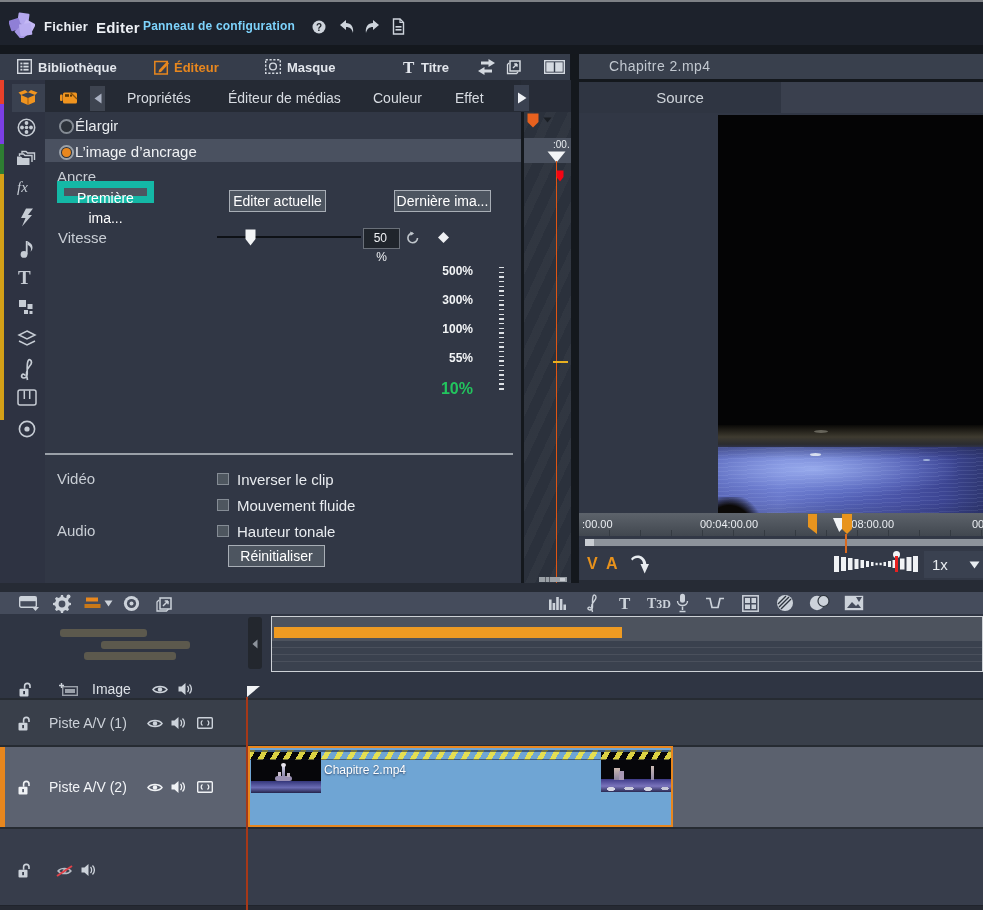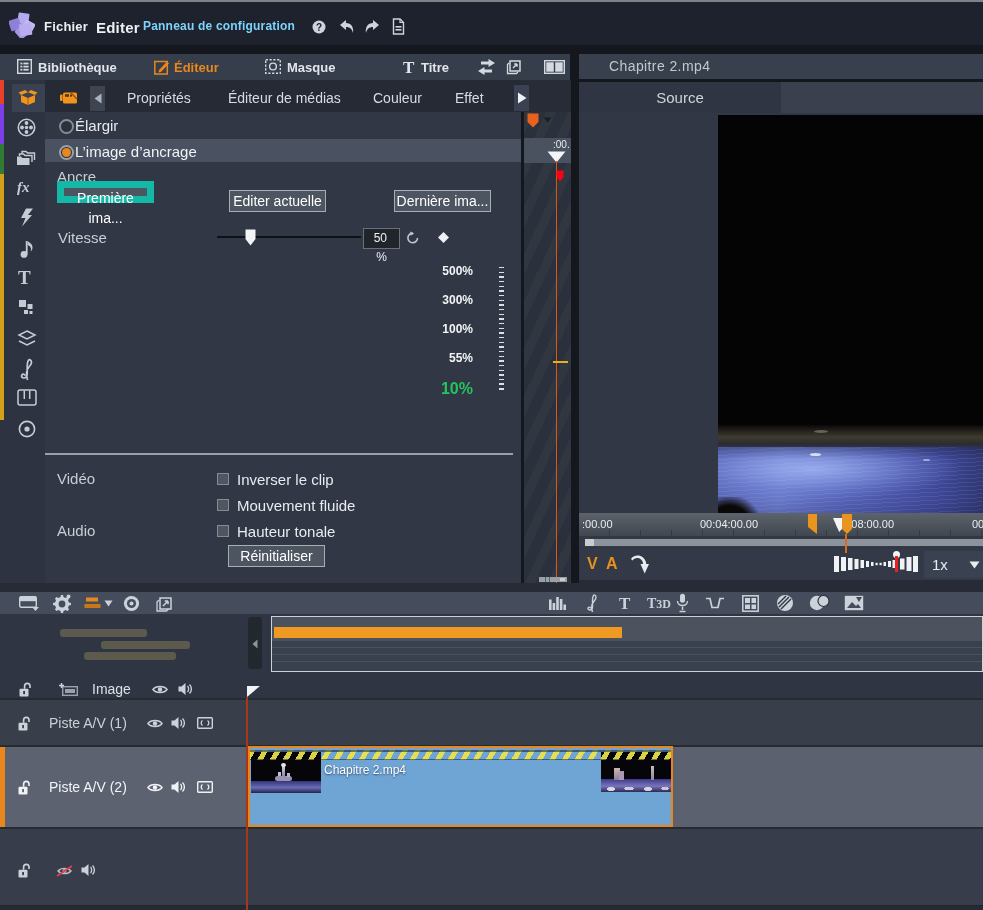--- a/index.html
+++ b/index.html
@@ -130,21 +130,21 @@
       <circle cx="14" cy="9.5" r="1.9" fill="#c6ccd4"></circle>
     </svg>
 </div>
 <div class="abs" style="left:16px;top:149px;width:20px;height:17px">
 <svg width="20" height="17" viewBox="0 0 20 17">
       <path d="M6 4.5 L6 2.5 L10 2.5 L11.5 4 L18.5 4 L18.5 11" fill="none" stroke="#c6ccd4" stroke-width="1.4"></path>
       <path d="M3.5 7 L3.5 5 L7.5 5 L9 6.5 L16 6.5 L16 13" fill="none" stroke="#c6ccd4" stroke-width="1.4"></path>
       <path d="M1 16 L1 7.5 L5 7.5 L6.5 9 L13.5 9 L13.5 16 Z" fill="#c6ccd4"></path>
     </svg>
 </div>
-<div class="abs" style="left:17px;top:179px;width:20px;height:16px;color:#c6ccd4;font-style:italic;font-weight:700;font-size:15px;font-family:'Liberation Serif',serif">fx</div>
+<div class="abs" style="left:17px;top:179px;width:20px;height:16px;color:#c6ccd4;font-style:italic;font-weight:400;font-size:15px;font-family:'Liberation Serif',serif">fx</div>
 <div class="abs" style="left:19px;top:208px;width:16px;height:19px">
 <svg width="16" height="19" viewBox="0 0 16 19">
       <path d="M7 0.5 L14 0.5 L9 7 L13 7 L3 18.5 L6.5 10 L2 10 Z" fill="#c6ccd4"></path>
     </svg>
 </div>
 <div class="abs" style="left:19px;top:239px;width:17px;height:19px">
 <svg width="17" height="19" viewBox="0 0 17 19">
       <circle cx="5" cy="15.4" r="3.4" fill="#c6ccd4"></circle>
       <rect x="6.8" y="2" width="1.8" height="13.4" fill="#c6ccd4"></rect>
       <path d="M8.6 2 C10.5 4 13.5 4.5 13.5 8.5 C13.5 10.5 12.5 12 11.5 12.8 C12.8 10 12 7.5 8.6 6 Z" fill="#c6ccd4"></path>

